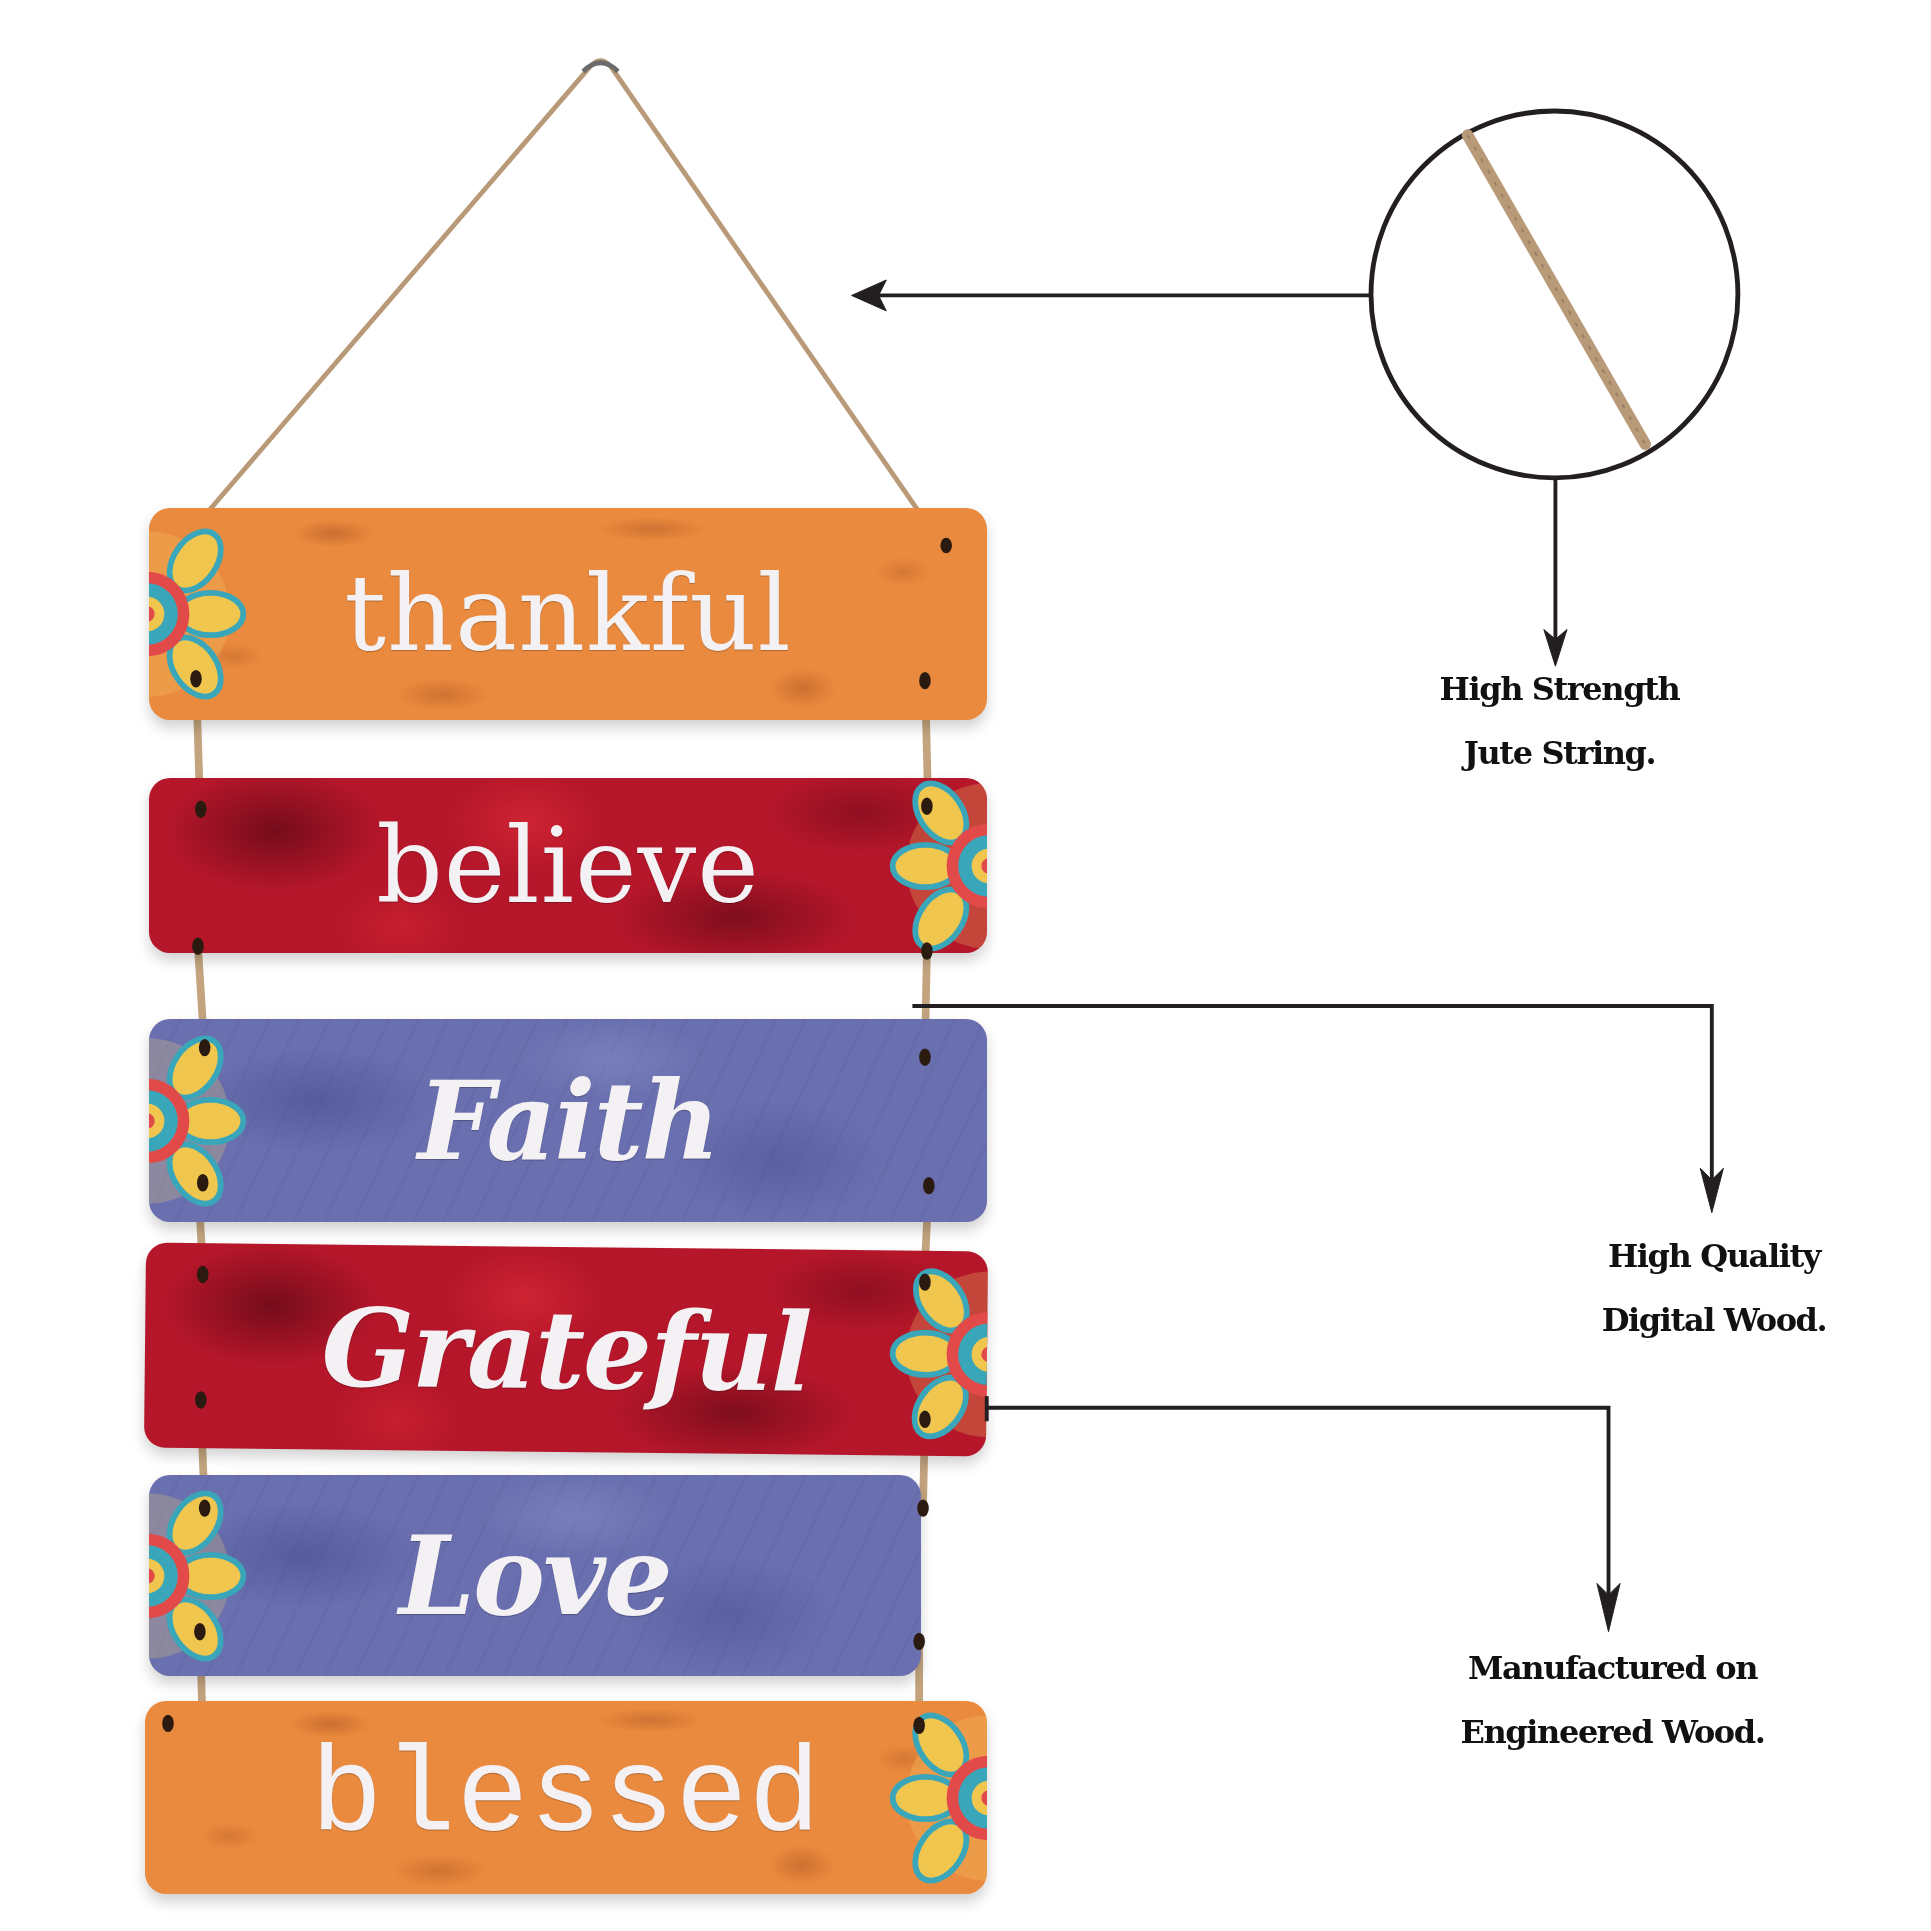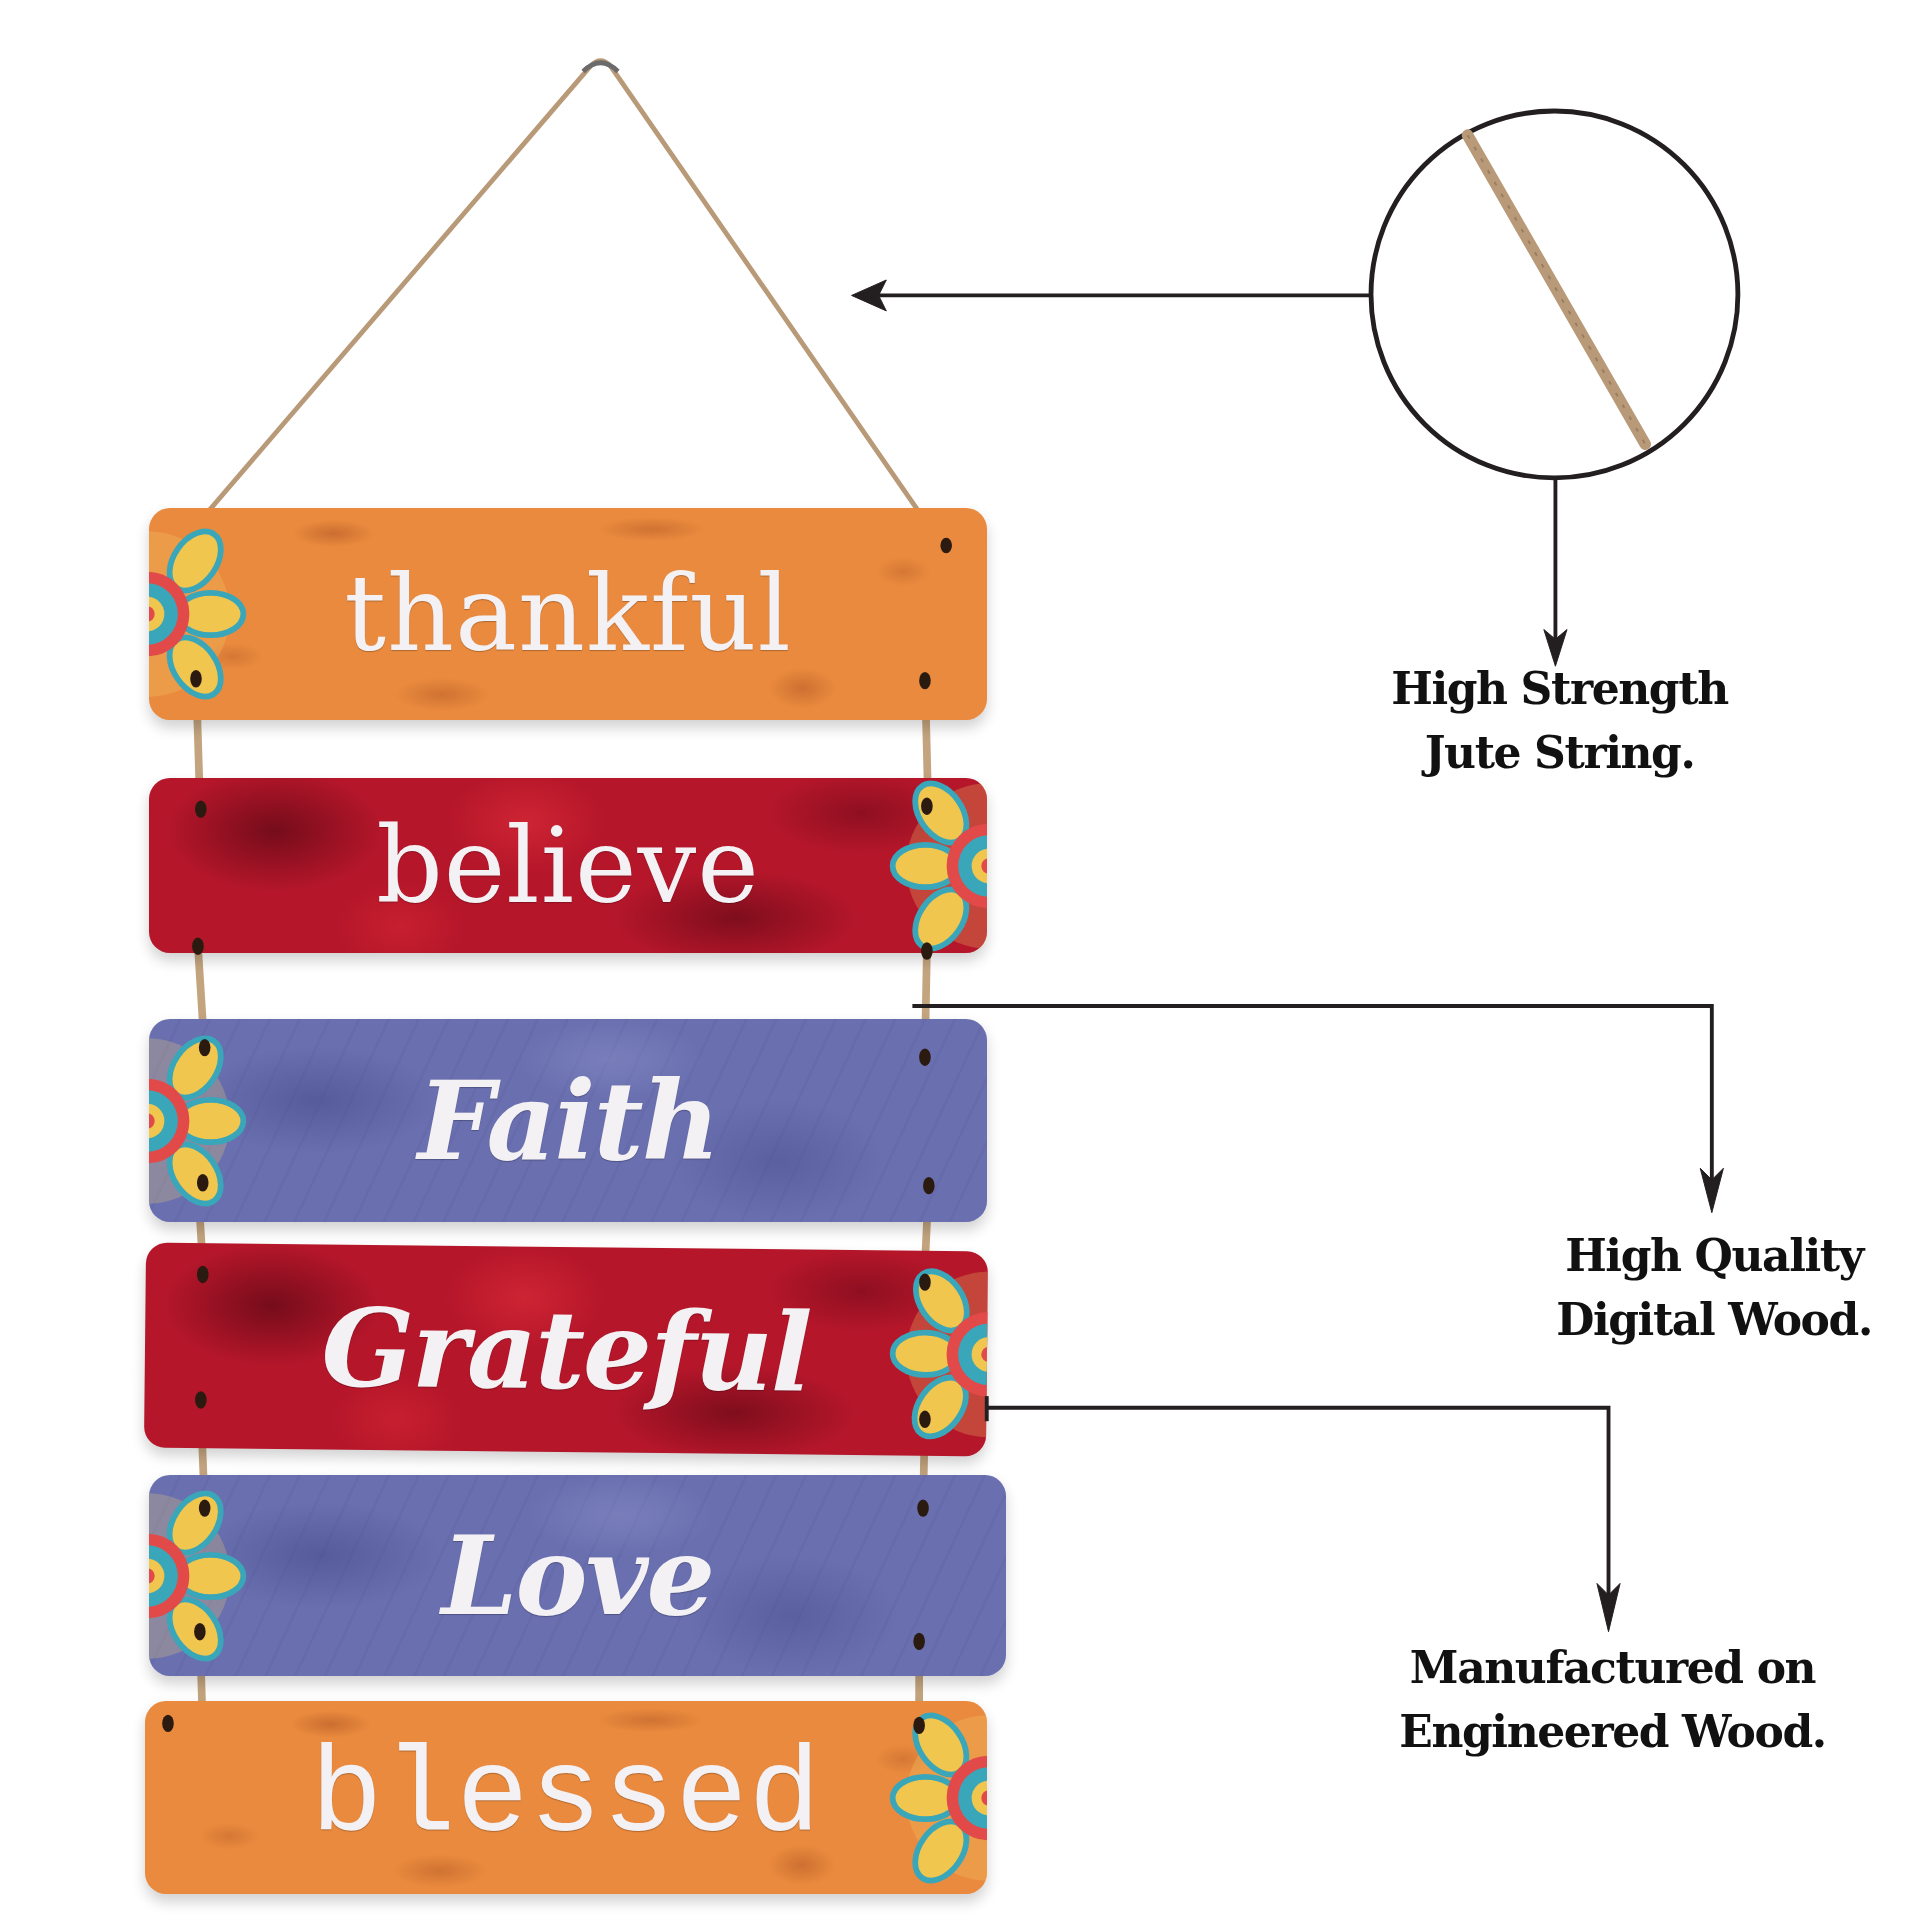--- a/index.html
+++ b/index.html
@@ -54,21 +54,21 @@
 
   .mandala { position: absolute; width: 106px; height: 174px; top: 50%; transform: translateY(-50%); }
   .mandala.left { left: -1.9px; }
   .mandala.right { right: -1.9px; }
 
   .callout {
     position: absolute;
     font-family: "DejaVu Serif", "Liberation Serif", serif;
     font-weight: bold;
     color: #111111;
-    font-size: 44px;
+    font-size: 32px;
     line-height: 64px;
     text-align: center;
     letter-spacing: -1.4px;
     white-space: nowrap;
   }
 </style>
 </head>
 <body>
 
 <div class="canvas">
@@ -162,21 +162,21 @@
         </g>
         <circle r="44" fill="#e24a4a"></circle>
         <circle r="32" fill="#3aa6b9"></circle>
         <circle r="18" fill="#f0c64e"></circle>
         <circle r="8" fill="#e24a4a"></circle>
       </g>
     </svg>
     <div class="word script">Grateful</div>
   </div>
 
-  <div class="plank blue" style="left:149px; top:1475px; width:857px; height:201px;">
+  <div class="plank blue" style="left:149px; top:1475px; width:772px; height:201px;">
     <div class="tex"></div>
     <svg class="mandala left" viewBox="0 0 110 180">
       <g transform="translate(0,90)">
         <circle r="86" fill="#f2d36b" opacity="0.25"></circle>
         <g fill="#f0c64e" stroke="#3aa6b9" stroke-width="6">
           <ellipse cx="50" cy="-55" rx="22" ry="34" transform="rotate(35 50 -55)"></ellipse>
           <ellipse cx="66" cy="0" rx="34" ry="22"></ellipse>
           <ellipse cx="50" cy="55" rx="22" ry="34" transform="rotate(-35 50 55)"></ellipse>
         </g>
         <circle r="44" fill="#e24a4a"></circle>

